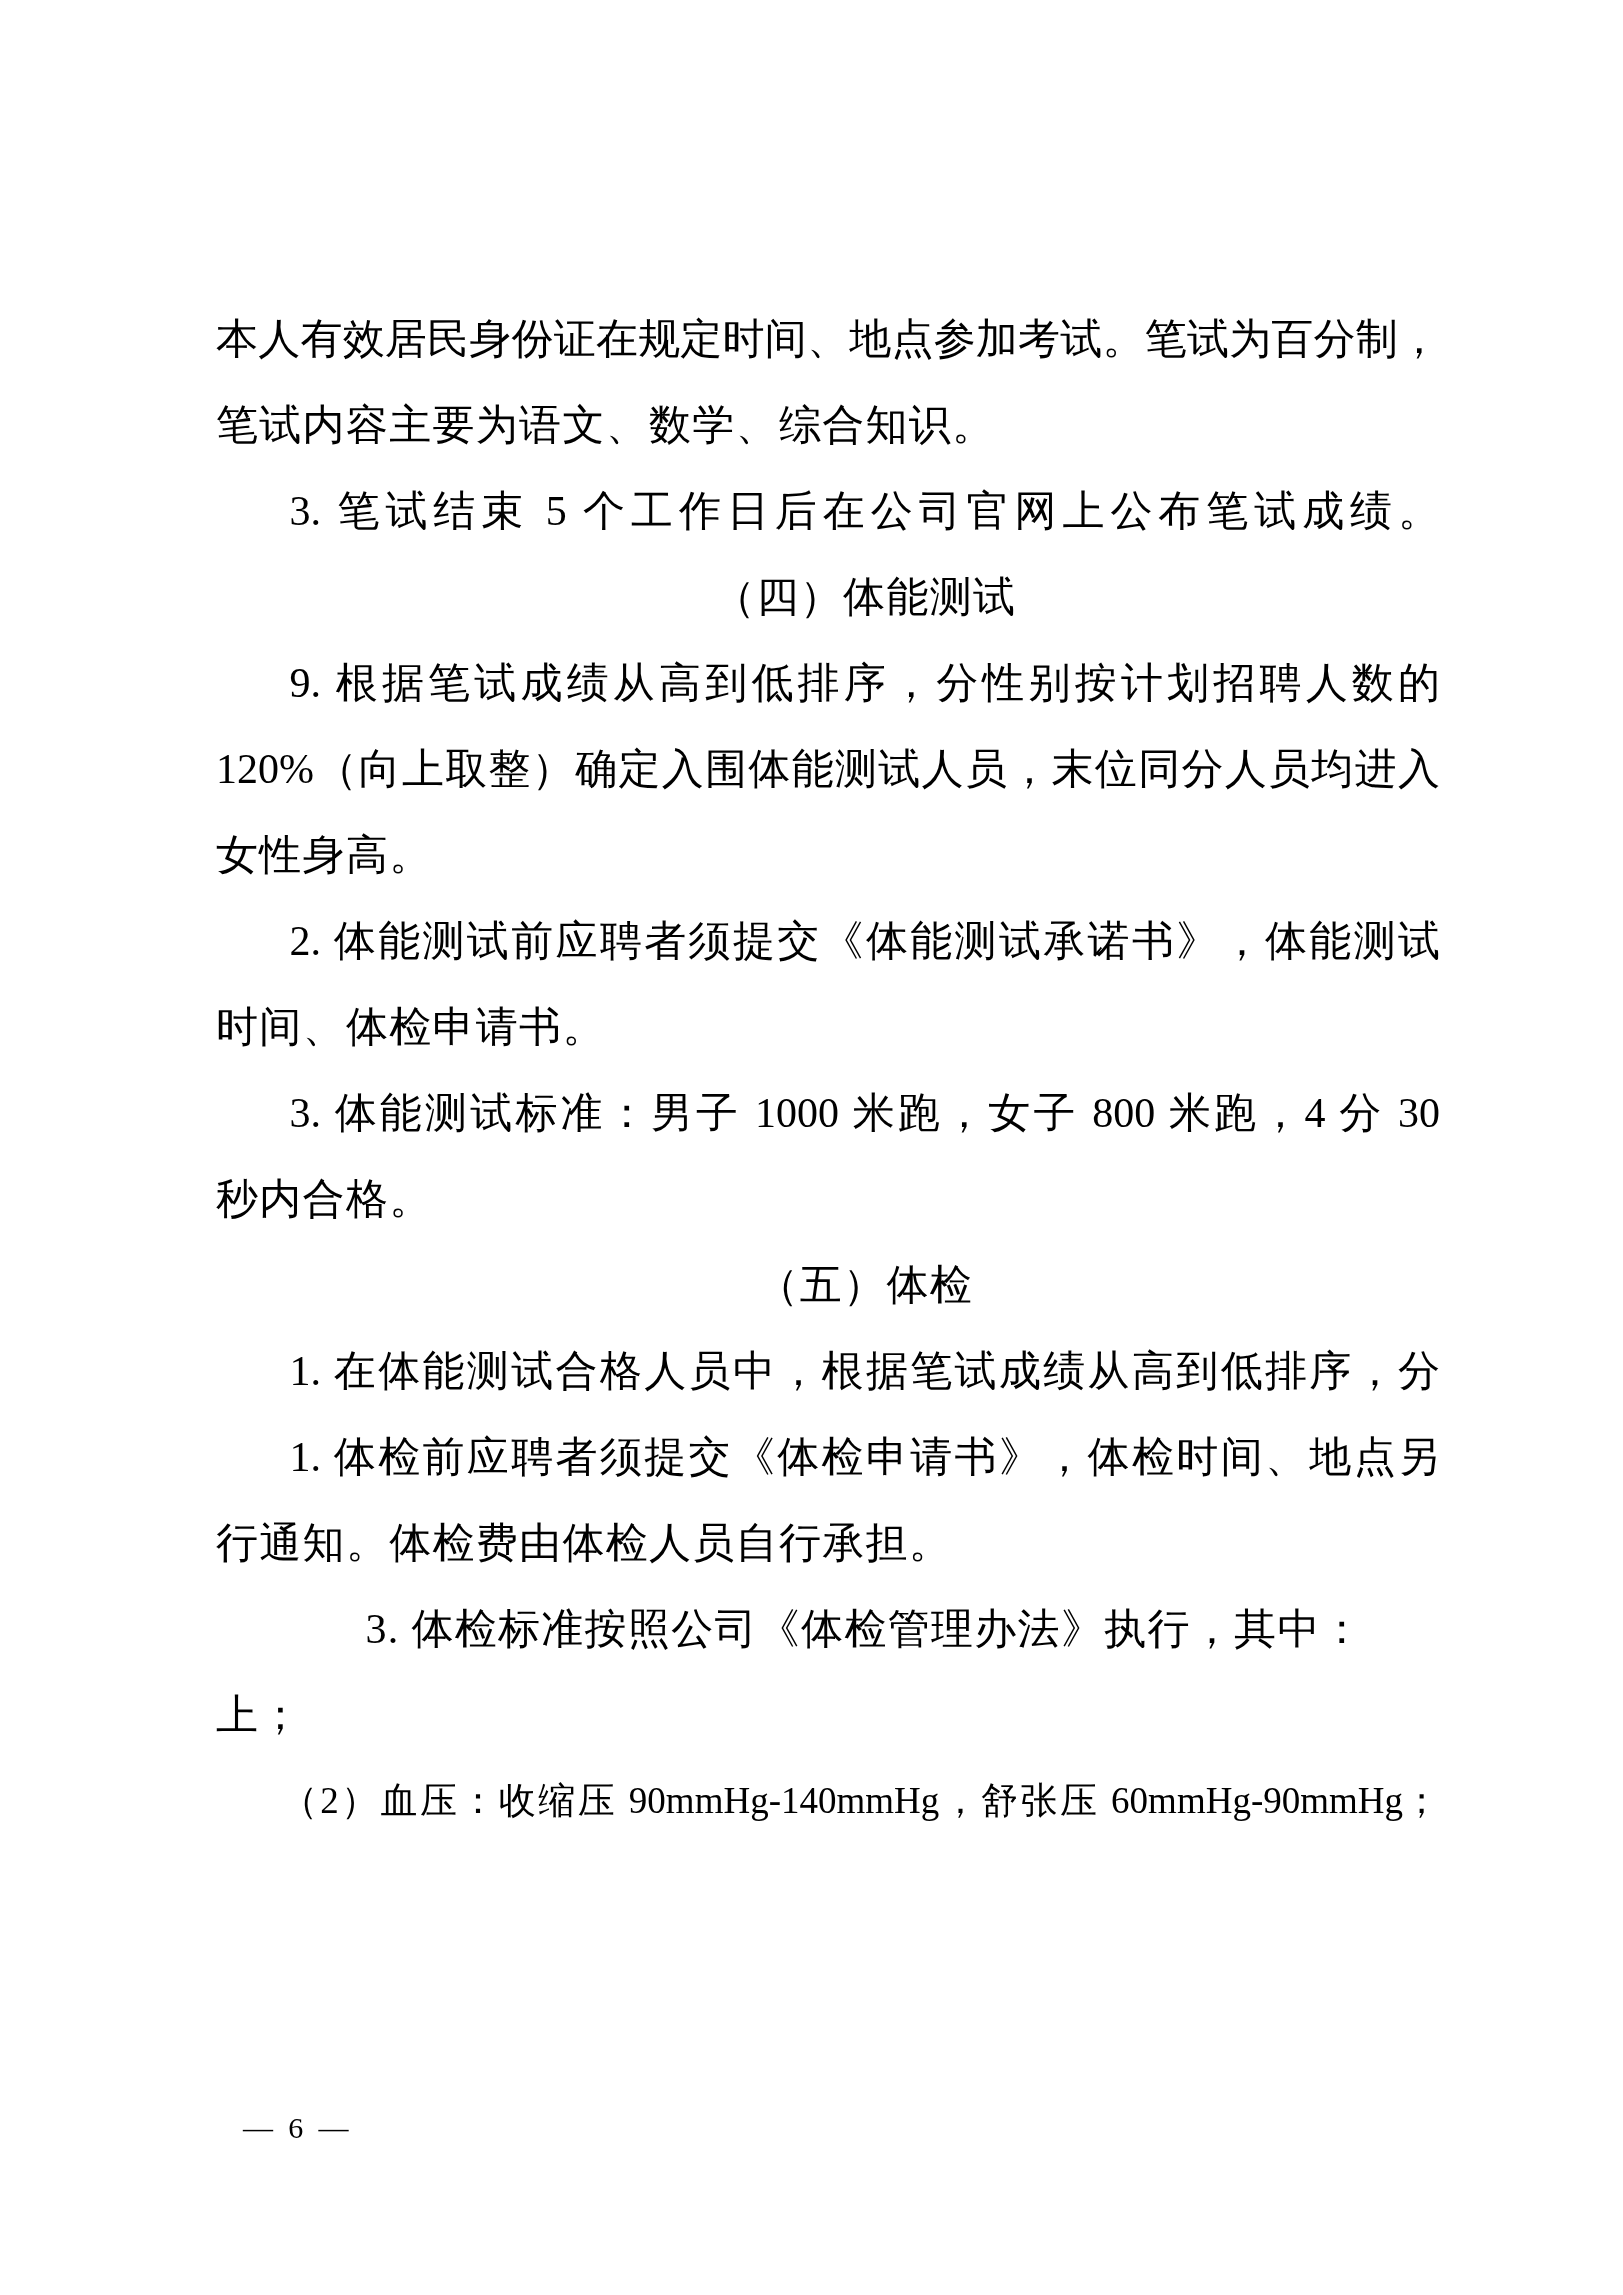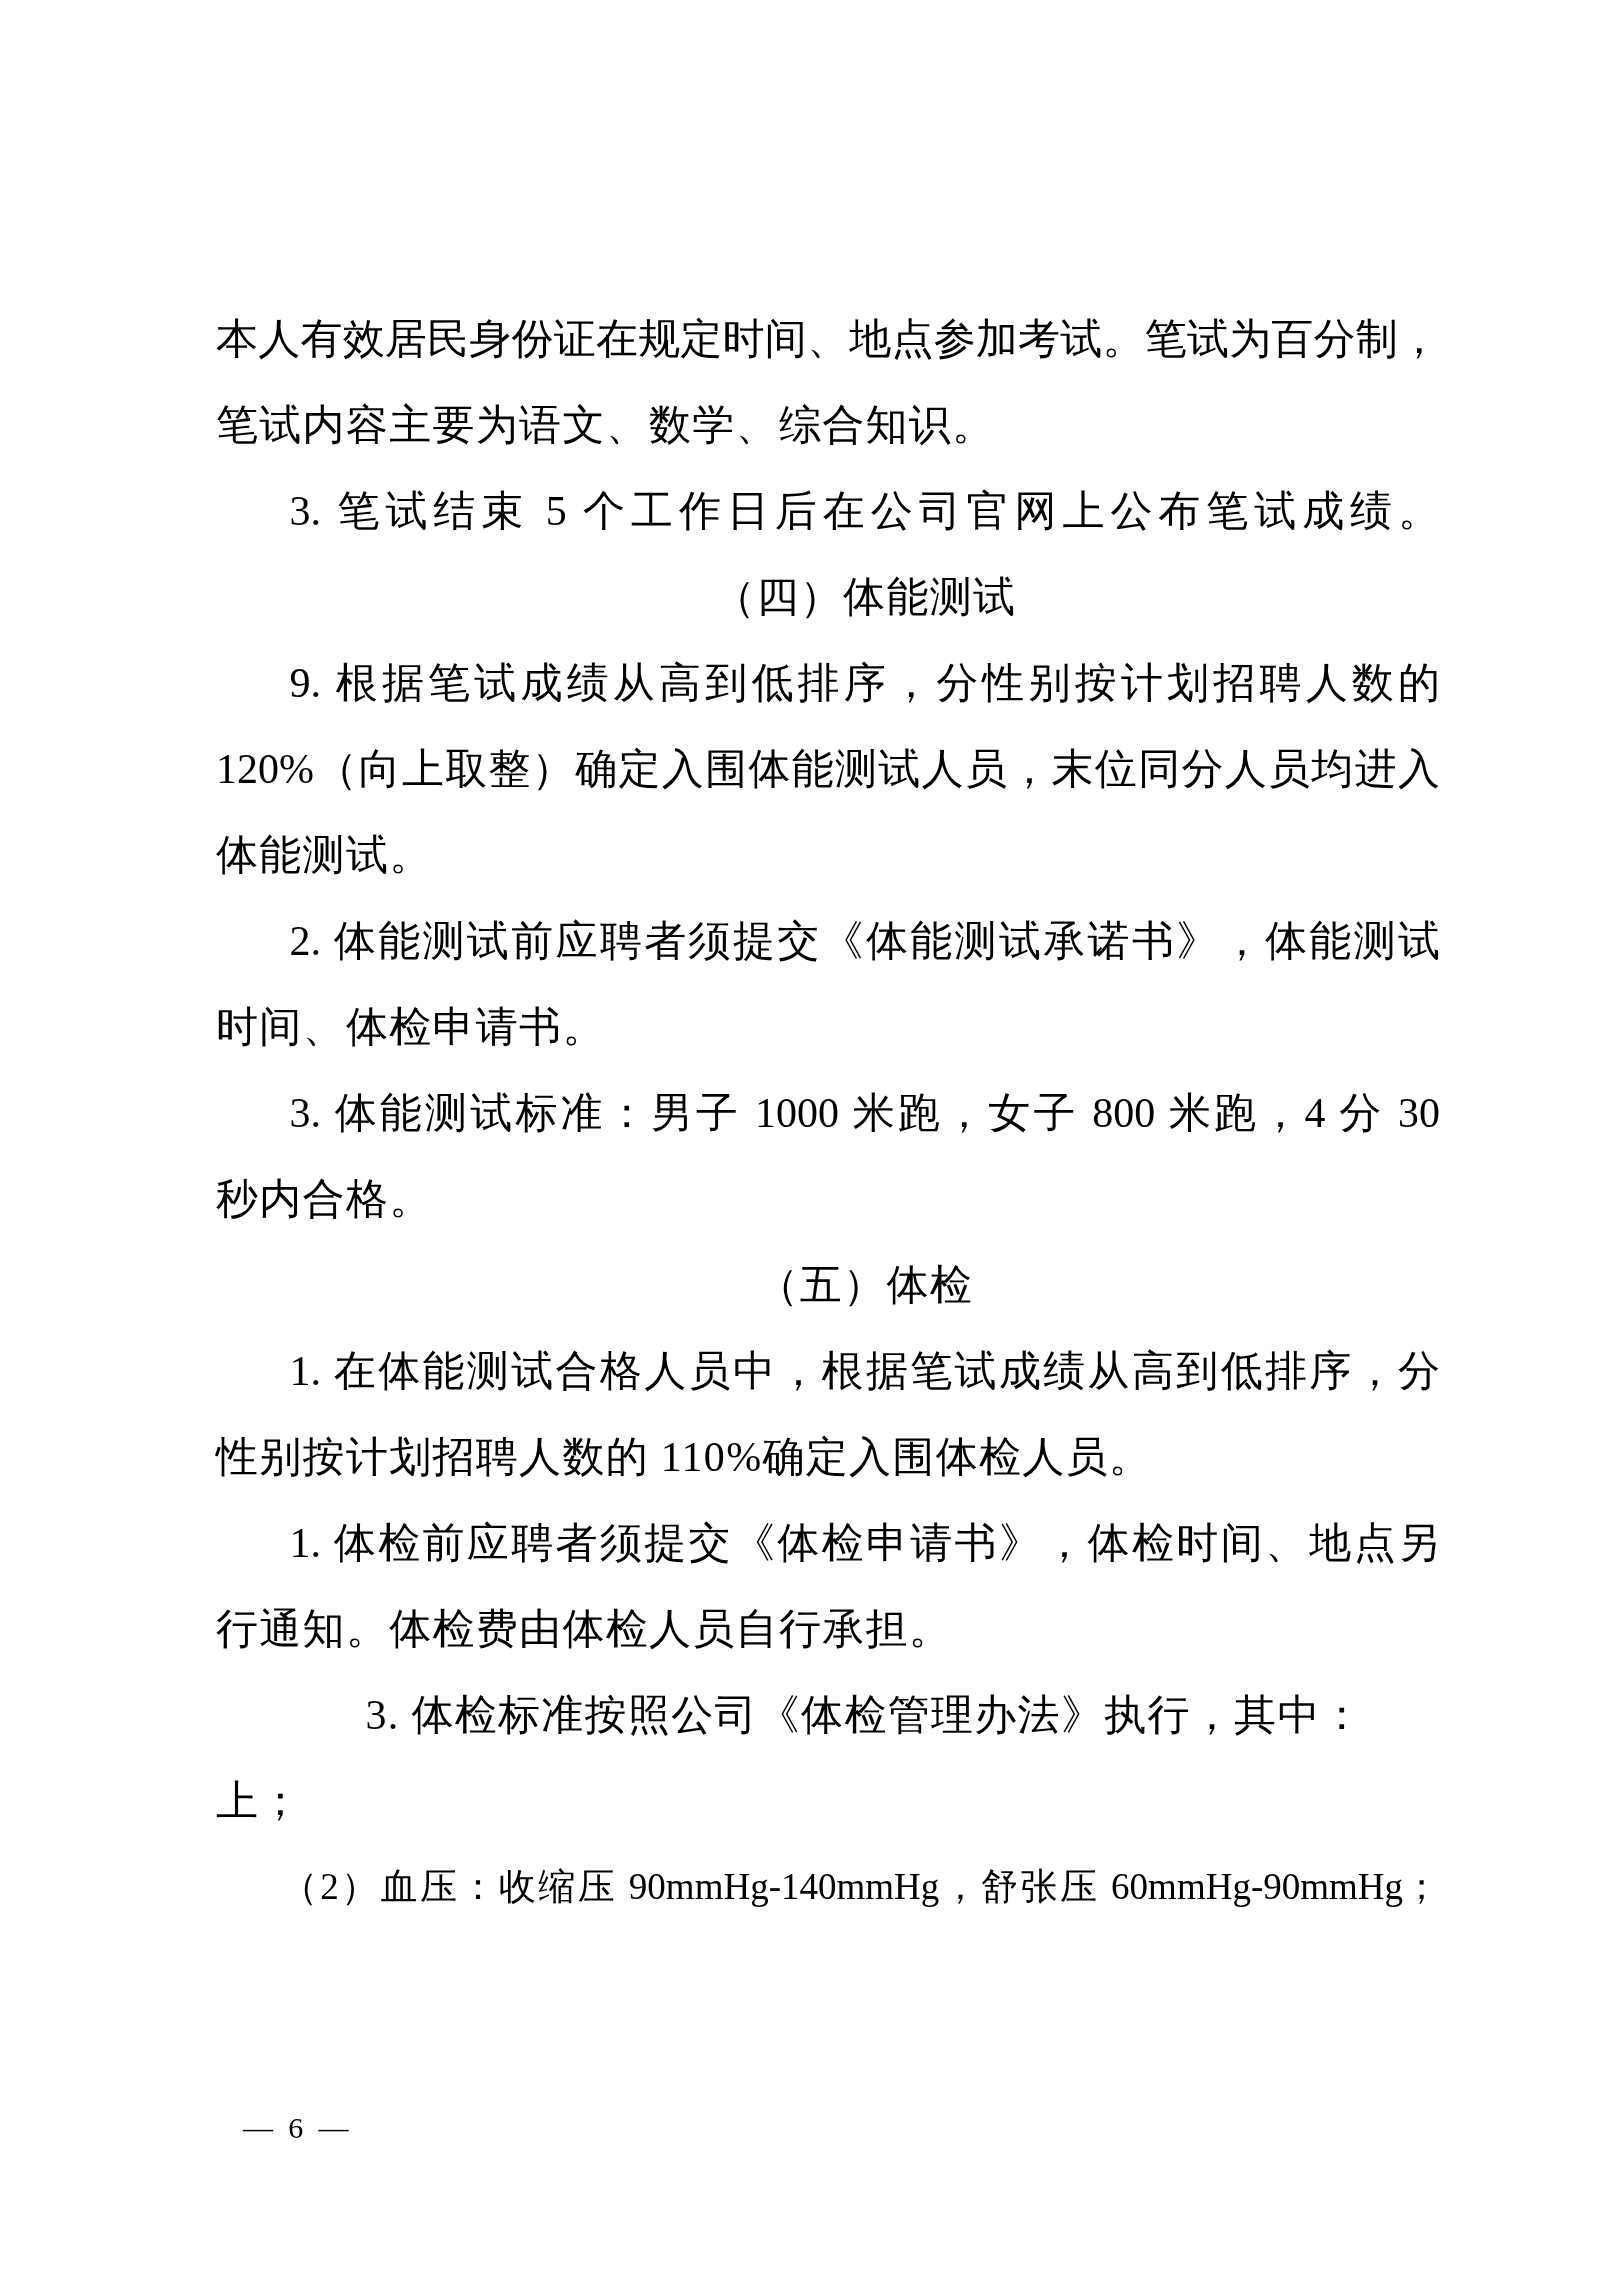--- a/index.html
+++ b/index.html
@@ -57,28 +57,27 @@
 
 <div class="page">
 
   <main class="text-block">
     <p class="line fill">本人有效居民身份证在规定时间、地点参加考试。笔试为百分制，</p>
     <p class="line">笔试内容主要为语文、数学、综合知识。</p>
     <p class="line indent fill">3. 笔试结束 5 个工作日后在公司官网上公布笔试成绩。</p>
     <p class="line indent heading">（四）体能测试</p>
     <p class="line indent fill">9. 根据笔试成绩从高到低排序，分性别按计划招聘人数的</p>
     <p class="line fill">120%（向上取整）确定入围体能测试人员，末位同分人员均进入</p>
-    <p class="line">体能测试。</p>
+    <p class="line">女性身高。</p>
     <p class="line indent fill">2. 体能测试前应聘者须提交《体能测试承诺书》，体能测试</p>
     <p class="line">时间、体检申请书。</p>
     <p class="line indent fill">3. 体能测试标准：男子 1000 米跑，女子 800 米跑，4 分 30</p>
     <p class="line">秒内合格。</p>
     <p class="line indent heading">（五）体检</p>
     <p class="line indent fill">1. 在体能测试合格人员中，根据笔试成绩从高到低排序，分</p>
-    <p class="line">性别按计划招聘人数的 110%确定入围体检人员。</p>
     <p class="line indent fill">1. 体检前应聘者须提交《体检申请书》，体检时间、地点另</p>
     <p class="line">行通知。体检费由体检人员自行承担。</p>
     <p class="line indent">3. 体检标准按照公司《体检管理办法》执行，其中：</p>
     <p class="line">上；</p>
     <p class="line indent fill ascii-dense">（2）血压：收缩压 90mmHg-140mmHg，舒张压 60mmHg-90mmHg；</p>
   </main>
 
   <div class="footer">
     <span>— 6 —</span>
   </div>

